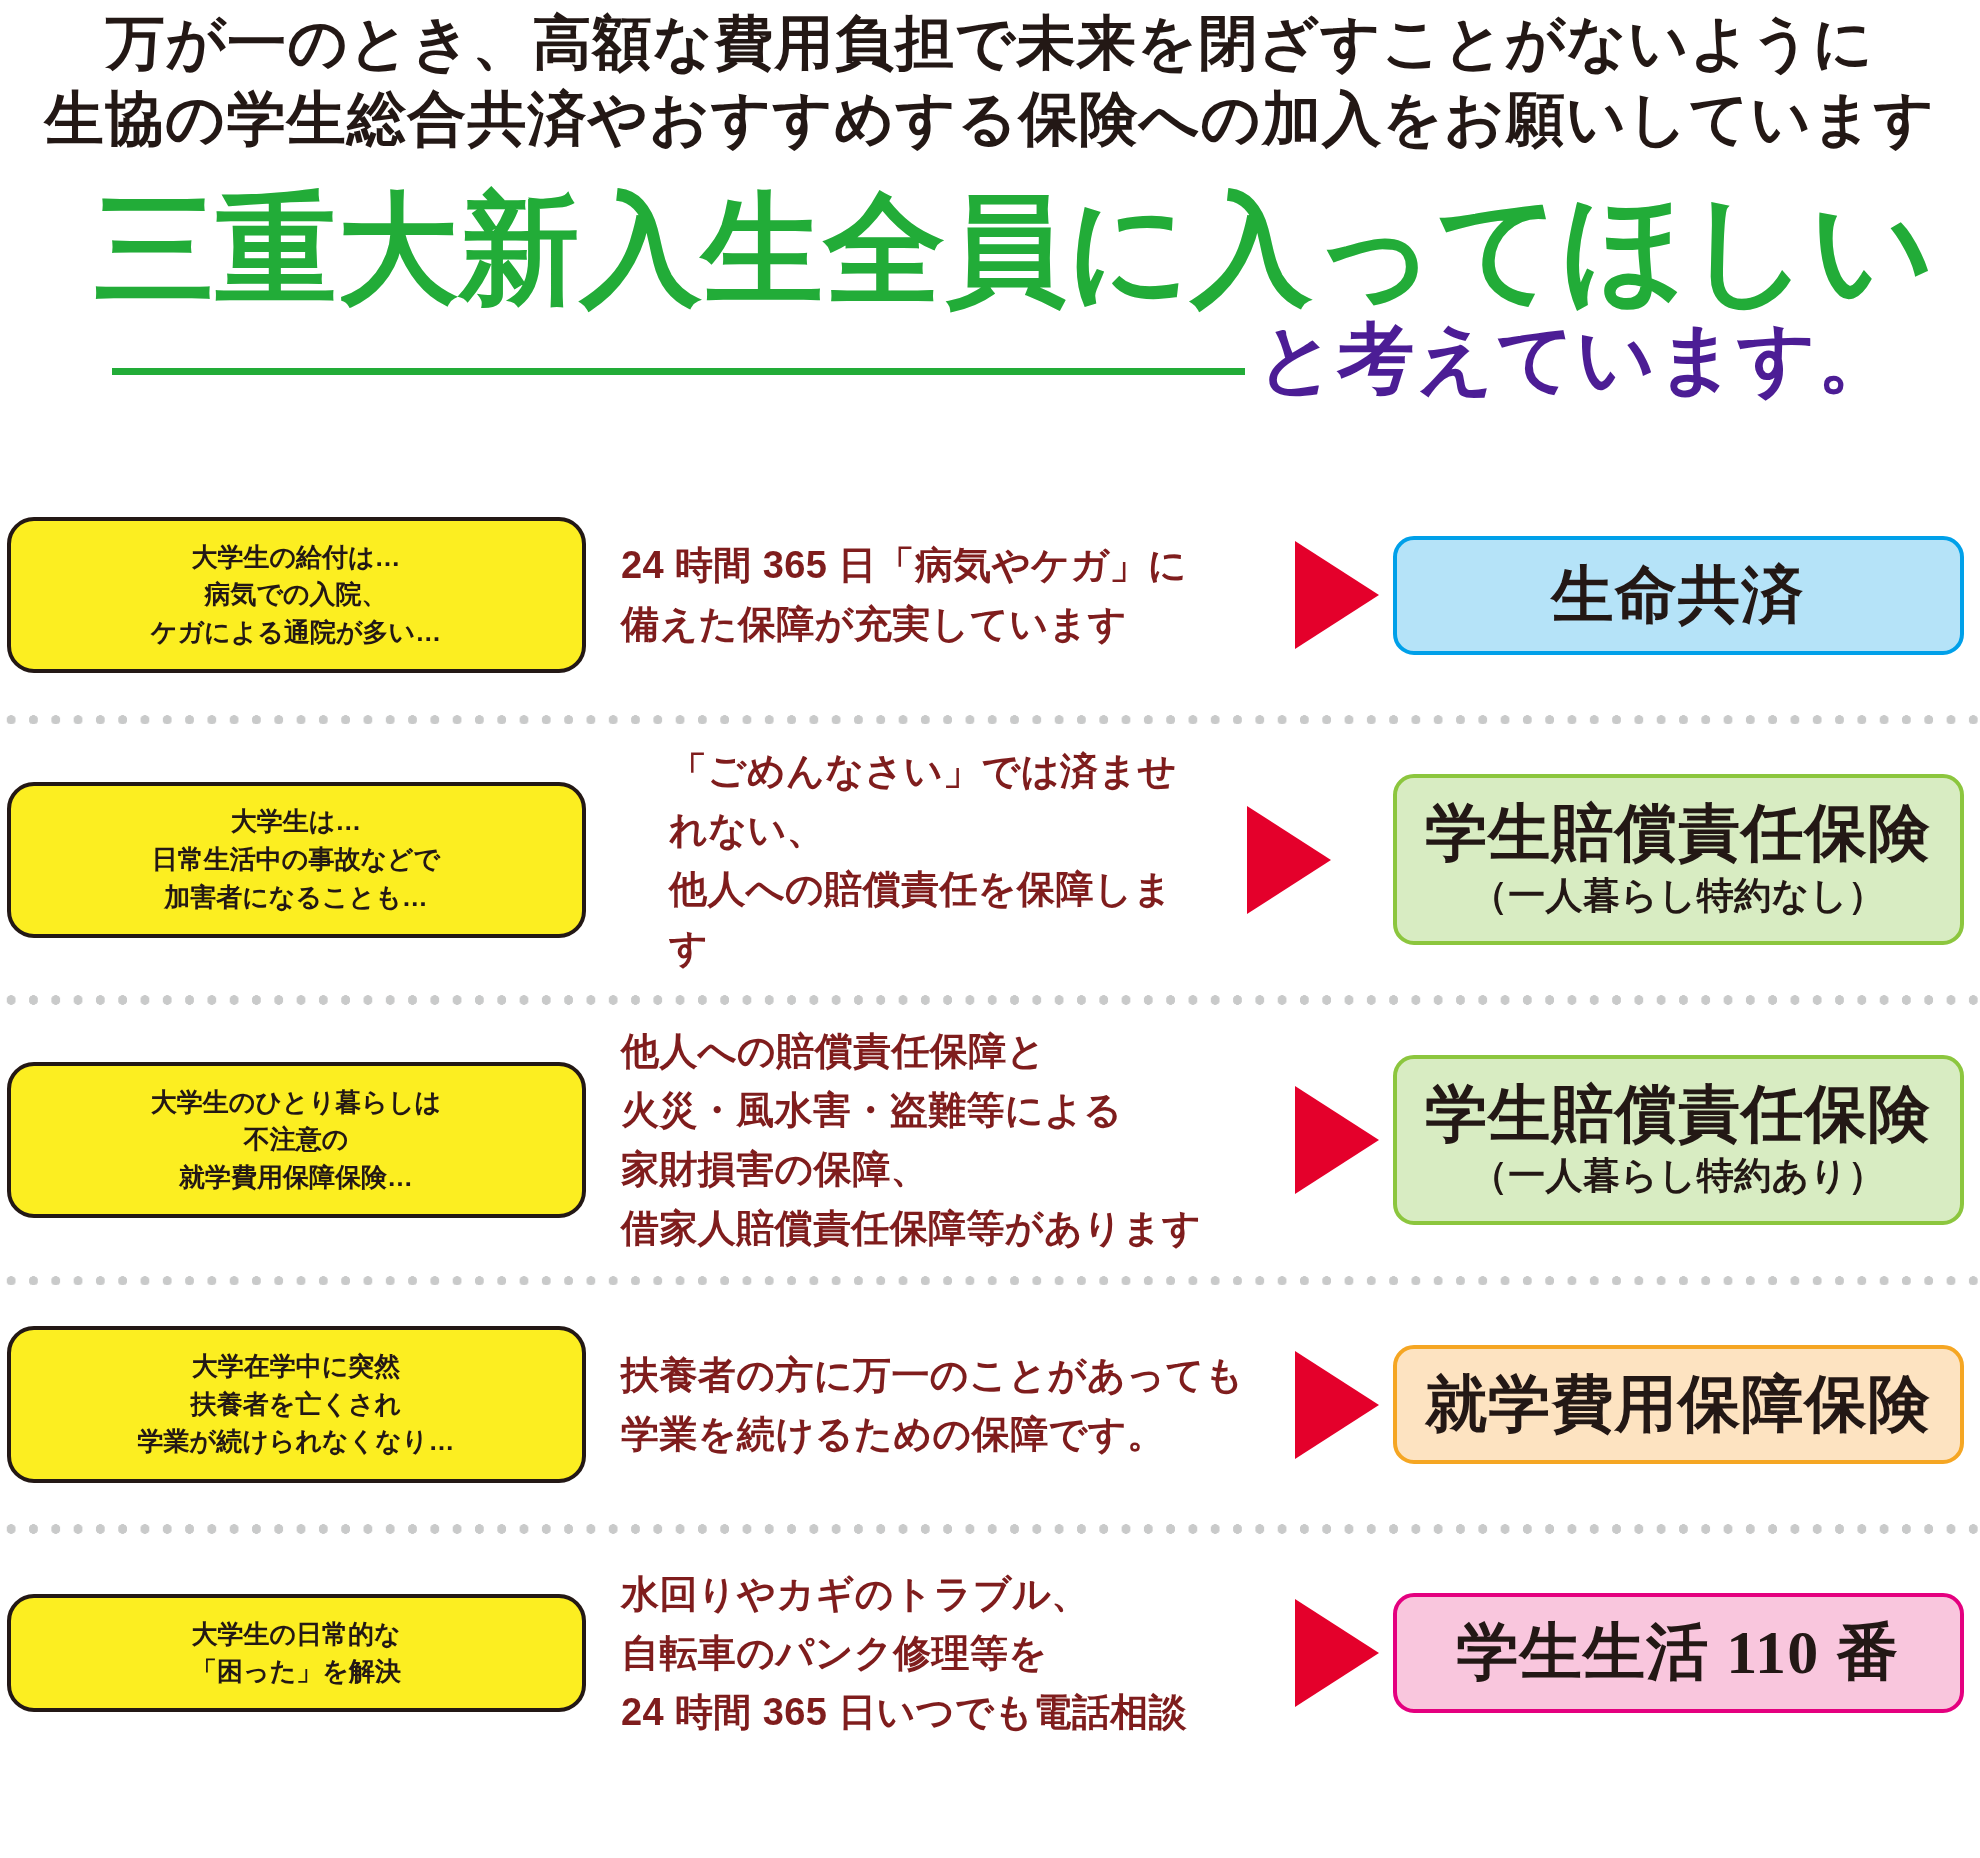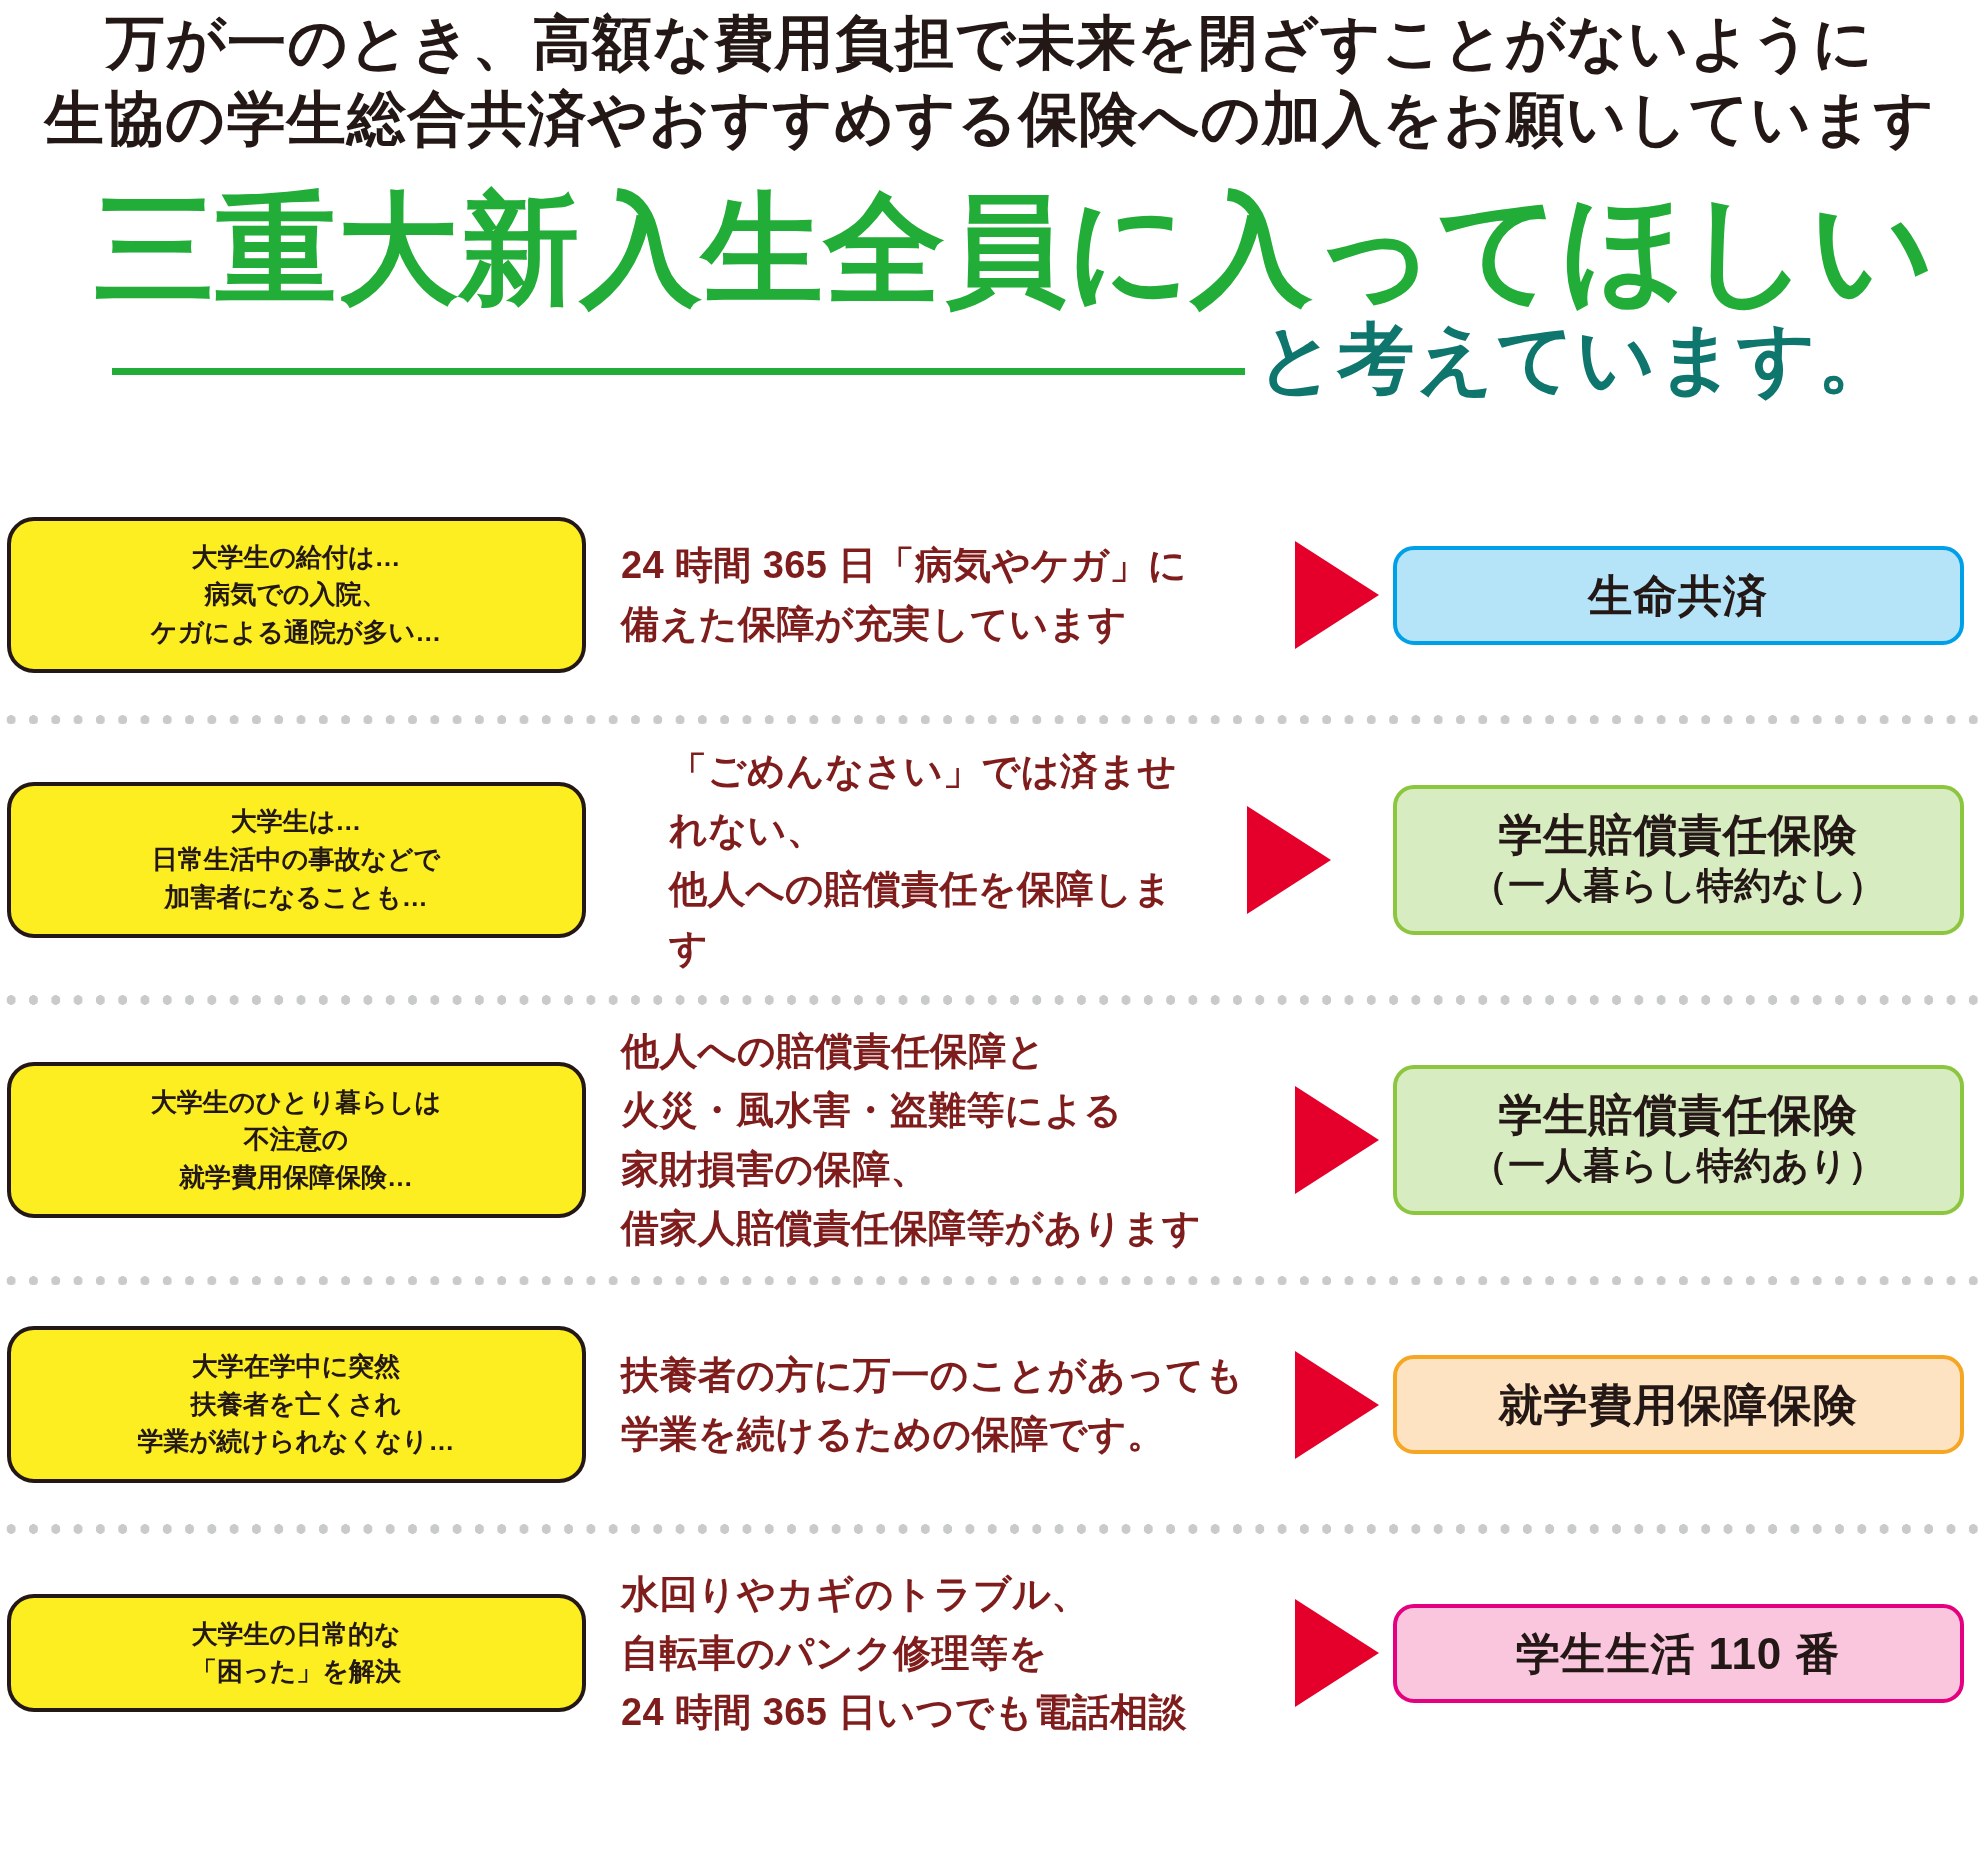--- a/index.html
+++ b/index.html
@@ -59,21 +59,21 @@
     width: 1133px;
     height: 7.2px;
     background: #22ac38;
   }
   .title-tail {
     position: absolute;
     left: 1257px;
     top: 136px;
     font-size: 77px;
     font-weight: bold;
-    color: #0f766e;
+    color: #4c1d95;
     letter-spacing: 0.02em;
     white-space: nowrap;
   }
 
   
   .rows {
     margin-top: 41px;
   }
   .divider {
     height: 9.6px;
@@ -143,24 +143,25 @@
     width: 571px;
     box-sizing: border-box;
     border-radius: 21px;
     border: 4px solid #000;
     text-align: center;
     padding: 21px 8px;
     font-weight: bold;
     color: #231815;
   }
   .right-main {
-    font-size: 44px;
+    font-size: 62px;
     line-height: 1.12;
     letter-spacing: 0.02em;
     white-space: nowrap;
+    font-family: Liberation Serif, serif;
   }
   .right-sub {
     font-size: 37px;
     line-height: 1.3;
     margin-top: 3.2px;
     letter-spacing: 0.01em;
     white-space: nowrap;
   }
   .rb-blue   { background: #b5e3f8; border-color: #00a0e9; }
   .rb-green  { background: #d8ecc2; border-color: #8cc63e; }

